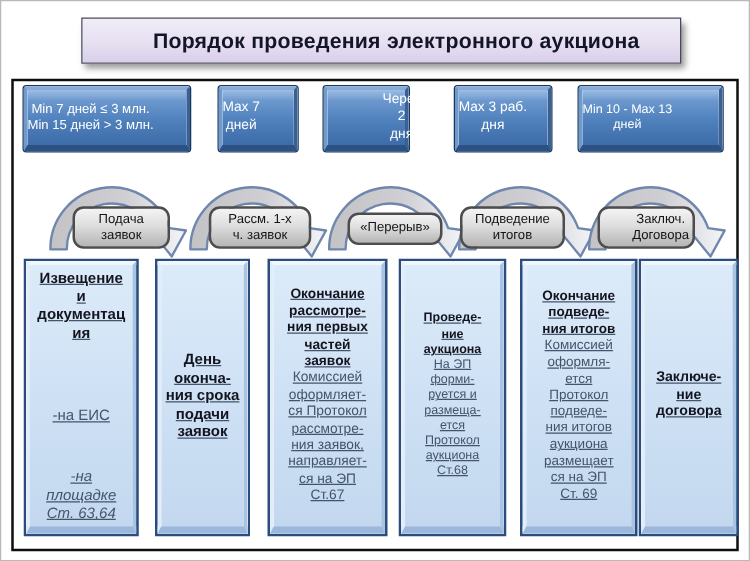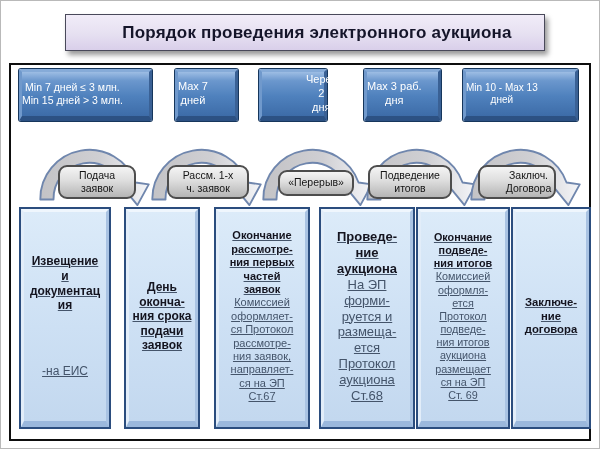--- a/index.html
+++ b/index.html
@@ -63,21 +63,21 @@
     display:flex;flex-direction:column;align-items:center;justify-content:center;
     text-align:center;padding:6px 2px;font-size:11.5px;line-height:1.22;color:#44546a;text-decoration:underline;
   }
   .col-title{font-weight:bold;color:#14141f;white-space:pre-line;}
   .col-body{white-space:pre-line;color:#44546a;}
   .col-note{white-space:pre-line;font-style:italic;color:#44546a;margin-top:15px;}
   .col-1{left:20px;width:88px;font-size:12px;gap:20px;}
   .col-1 .col-body{margin-top:31px;}
   .col-2{left:125px;width:72px;font-size:12px;}
   .col-3{left:215px;width:92px;font-size:11px;}
-  .col-4{left:320px;width:92px;font-size:13px;align-items:center;}
+  .col-4{left:320px;width:82px;font-size:10px;align-items:center;}
   .col-5{left:417px;width:90px;font-size:10.8px;}
   .col-6{left:512px;width:76px;font-size:11.3px;}
 </style>
 </head>
 <body>
 
 <div class="slide">
 
   <div class="title-bar">
     <span>Порядок проведения электронного аукциона</span>
@@ -148,20 +148,23 @@
     <span>Заключ.
 Договора</span>
   </div>
 
   <div class="col col-1">
     <span class="col-title">Извещение
 и
 документац
 ия</span>
     <span class="col-body">-на ЕИС</span>
+    <span class="col-note">-на
+площадке
+Ст. 63,64</span>
   </div>
   <div class="col col-2">
     <span class="col-title">День
 оконча-
 ния срока
 подачи
 заявок</span>
   </div>
   <div class="col col-3">
     <span class="col-title">Окончание

